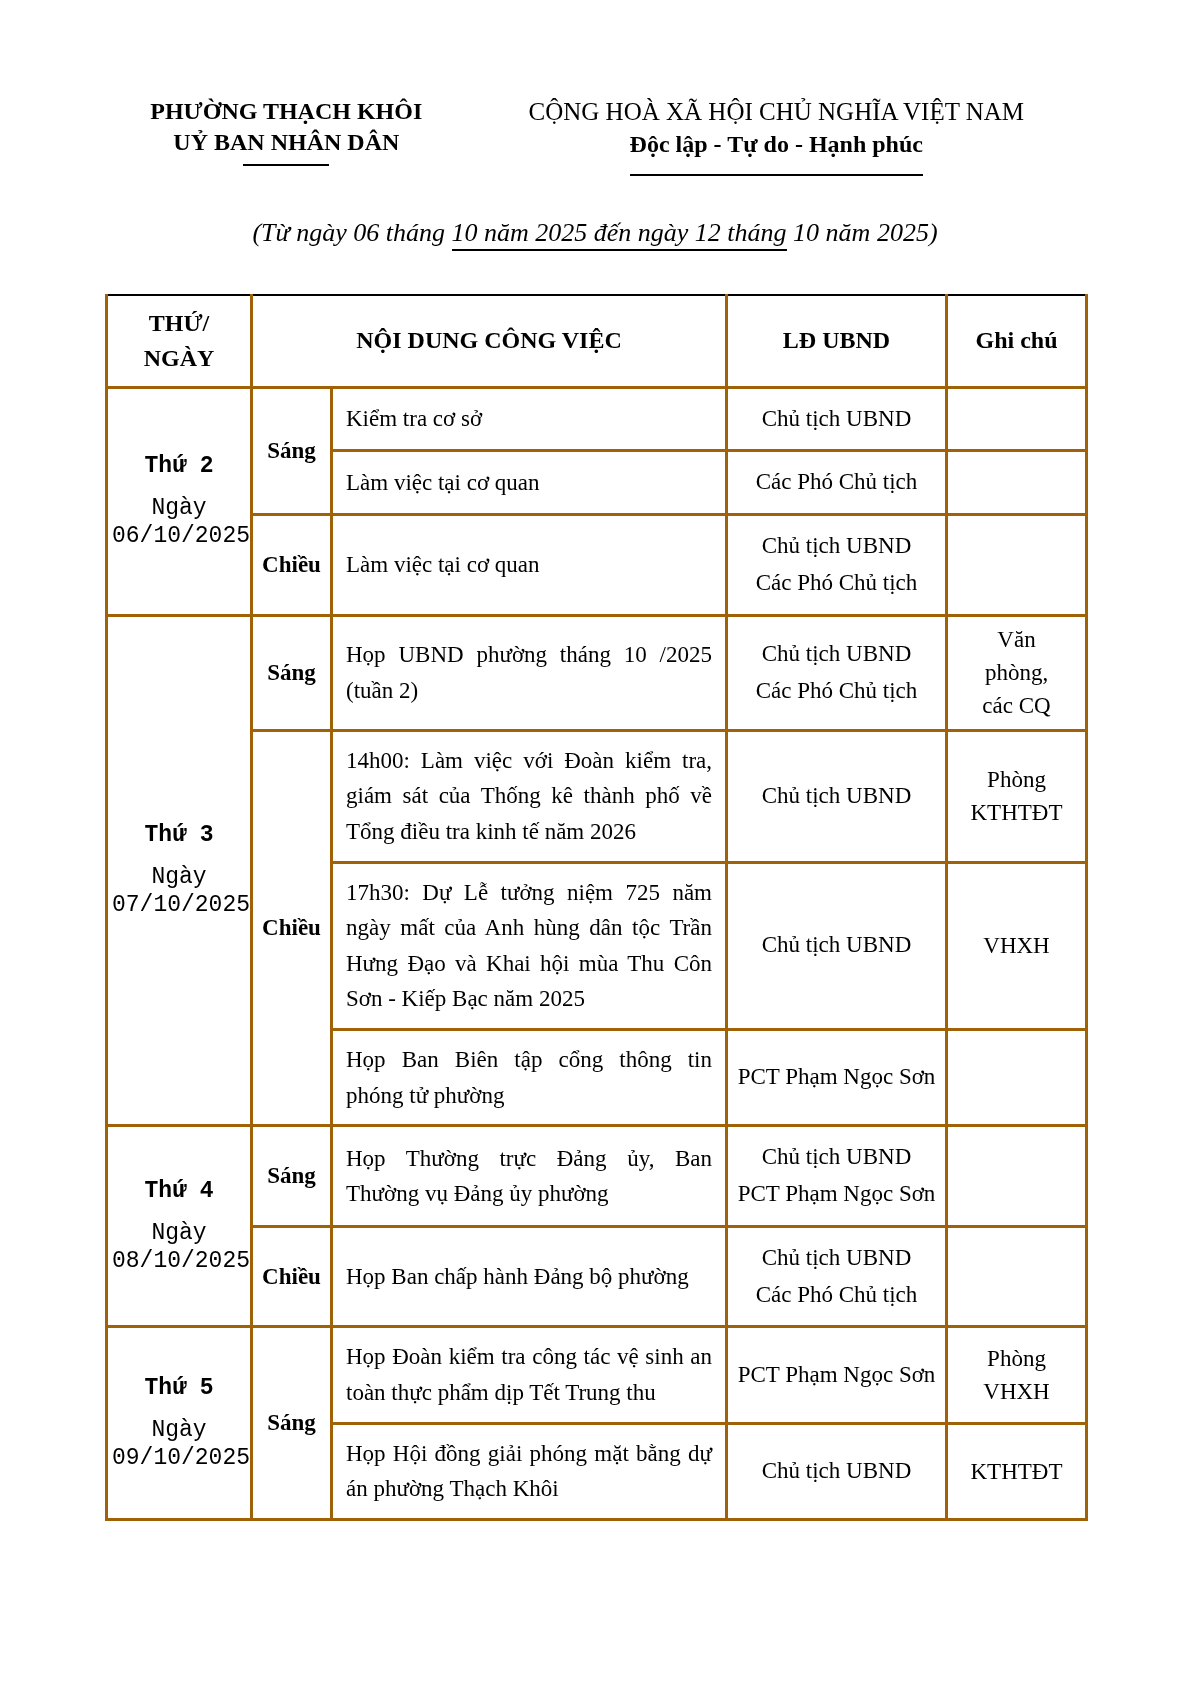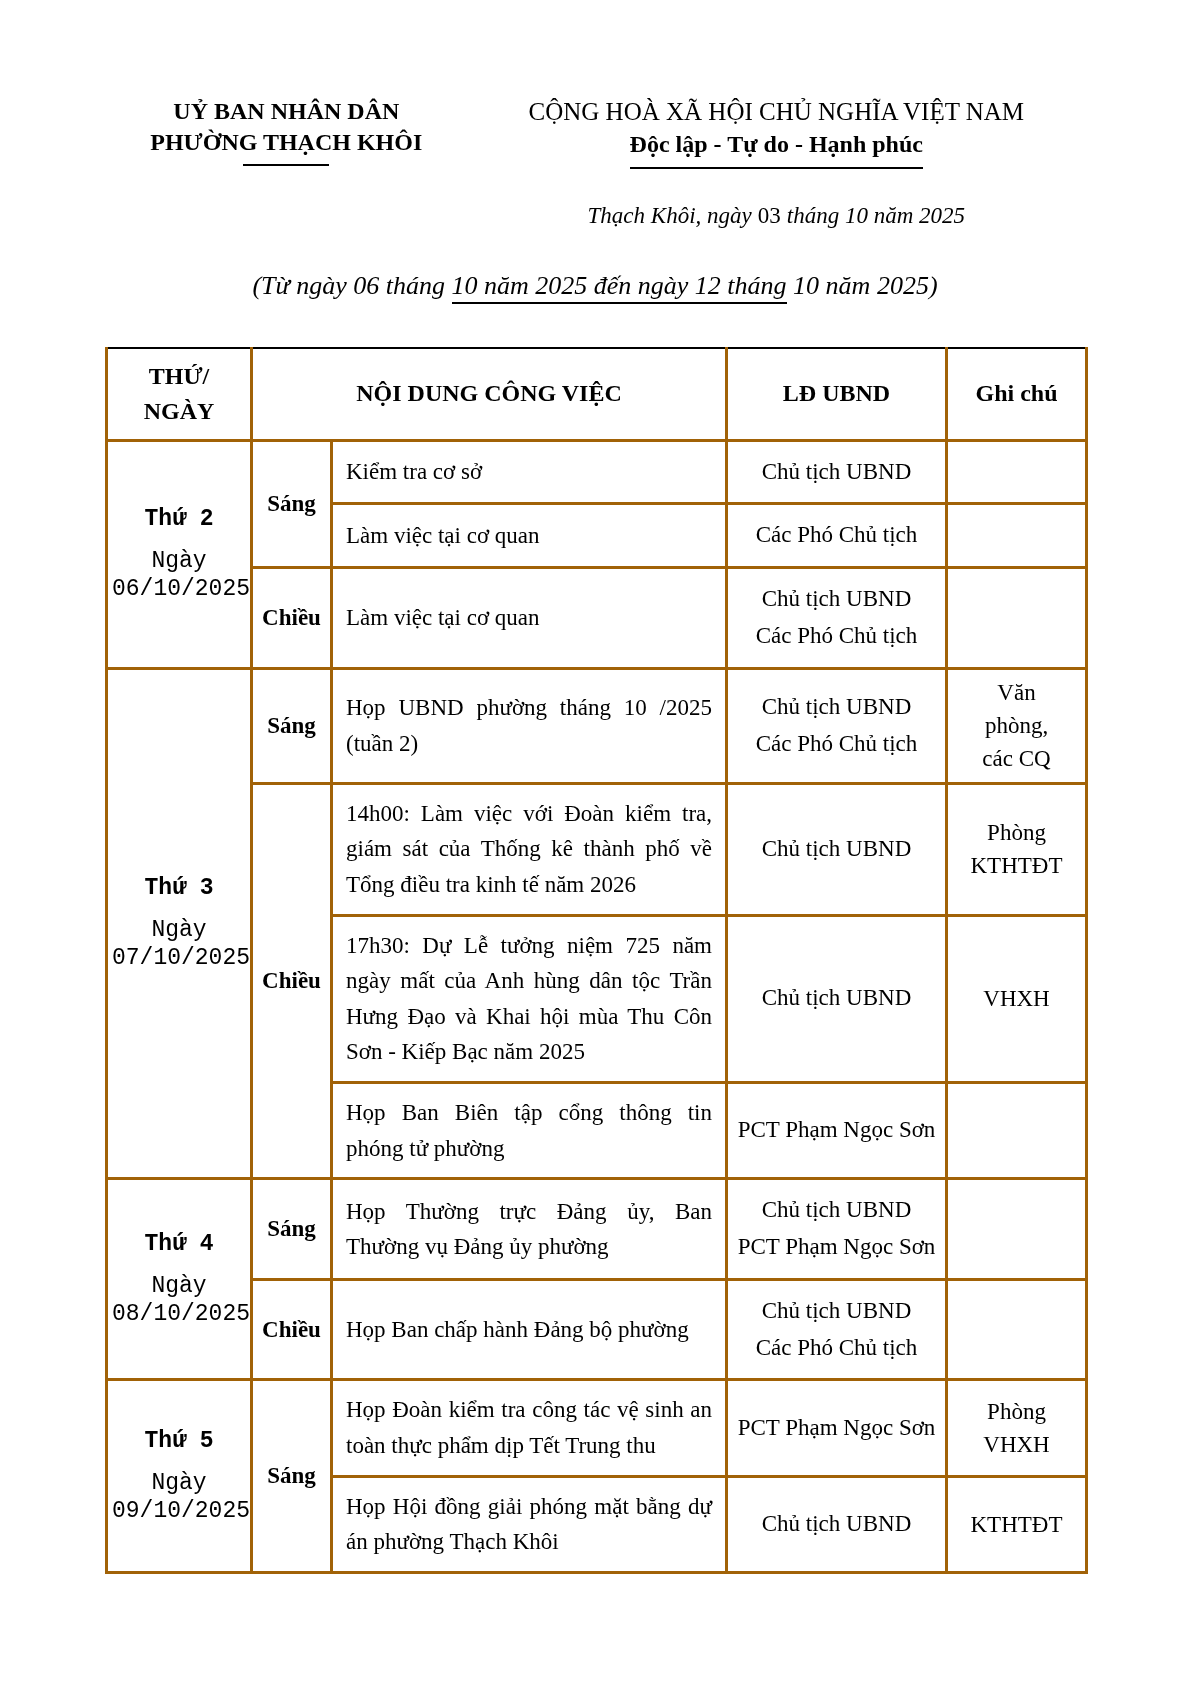--- a/index.html
+++ b/index.html
@@ -13,21 +13,21 @@
 
   
   .doc-header { display: flex; }
   .doc-header .left  { width: 37%; text-align: center; }
   .doc-header .right { width: 63%; text-align: center; }
   .org-line   { font-weight: bold; font-size: 24px; line-height: 1.28; }
   .short-rule { width: 86px; border-top: 2px solid #000; margin: 7px auto 0; }
   .nat-line1  { font-weight: normal; font-size: 25px; line-height: 1.28; }
   .nat-line2-wrap { margin-top: 3px; }
   .nat-line2  { display: inline-block; font-weight: bold; font-size: 24px;
-                border-bottom: 2px solid #000; padding-bottom: 9px; }
+                border-bottom: 2px solid #000; padding-bottom: 16px; }
   .doc-number { margin-top: 38px; font-size: 23px; display: flex;
                 justify-content: center; gap: 52px; }
   .place-date { margin-top: 34px; font-size: 23px; font-style: italic; }
   .place-date .day-num { font-style: normal; margin: 0 6px 0 6px; }
 
   
   .title-block { text-align: center; margin-top: 42px; }
   .title-main  { font-weight: bold; font-size: 28px; }
   .title-sub   { font-weight: bold; font-size: 27px; margin-top: 6px; }
   .title-range { font-style: italic; font-size: 26px; margin-top: 4px; }
@@ -58,31 +58,28 @@
   td.note-cell { text-align: center; padding: 6px 4px; }
   .note-line { line-height: 1.45; }
 </style>
 </head>
 <body>
 
 <div class="page">
 
   <div class="doc-header">
     <div class="left">
+      <div class="org-line">PHƯỜNG THẠCH KHÔI</div>
       <div class="org-line">UỶ BAN NHÂN DÂN</div>
-      <div class="org-line">PHƯỜNG THẠCH KHÔI</div>
       <div class="short-rule"></div>
     </div>
     <div class="right">
       <div class="nat-line1">CỘNG HOÀ XÃ HỘI CHỦ NGHĨA VIỆT NAM</div>
       <div class="nat-line2-wrap">
         <span class="nat-line2">Độc lập - Tự do - Hạnh phúc</span>
-      </div>
-      <div class="place-date">
-        <span>Thạch Khôi, ngày</span><span class="day-num">03</span><span>tháng 10 năm 2025</span>
       </div>
     </div>
   </div>
 
   <div class="title-block">
     <div class="title-range">
       <span>(Từ ngày 06 tháng </span><span class="u">10 năm 2025 đến ngày 12 tháng</span><span> 10 năm 2025)</span>
     </div>
   </div>
 

